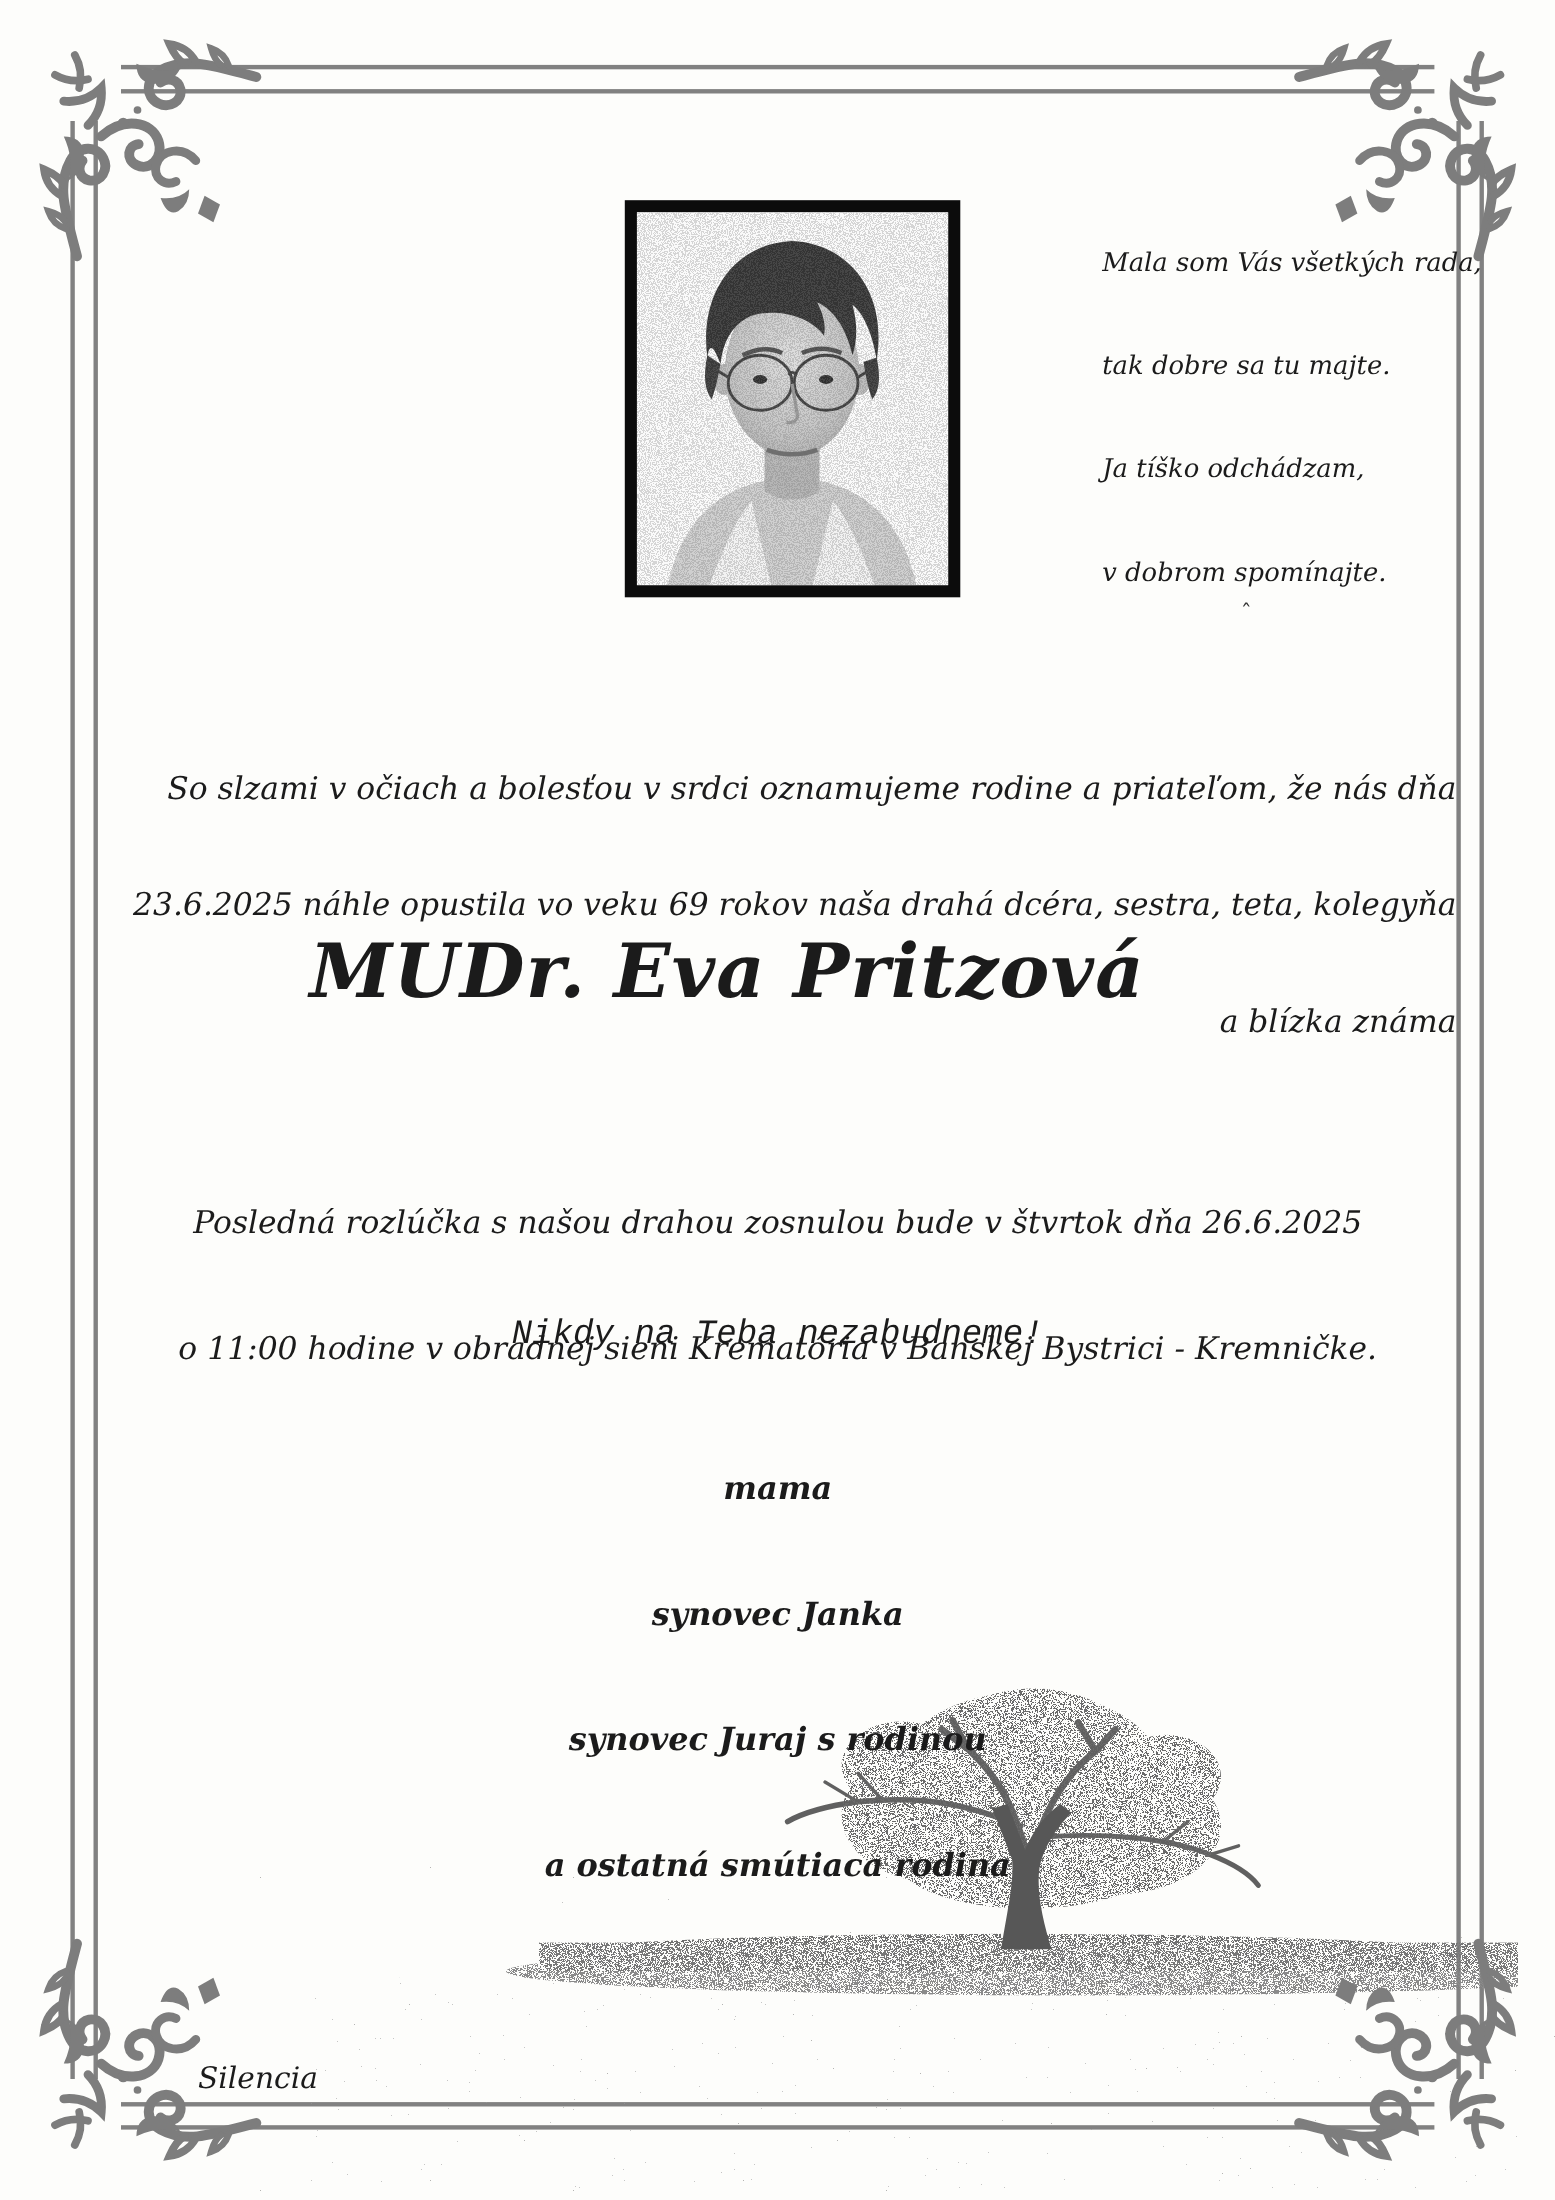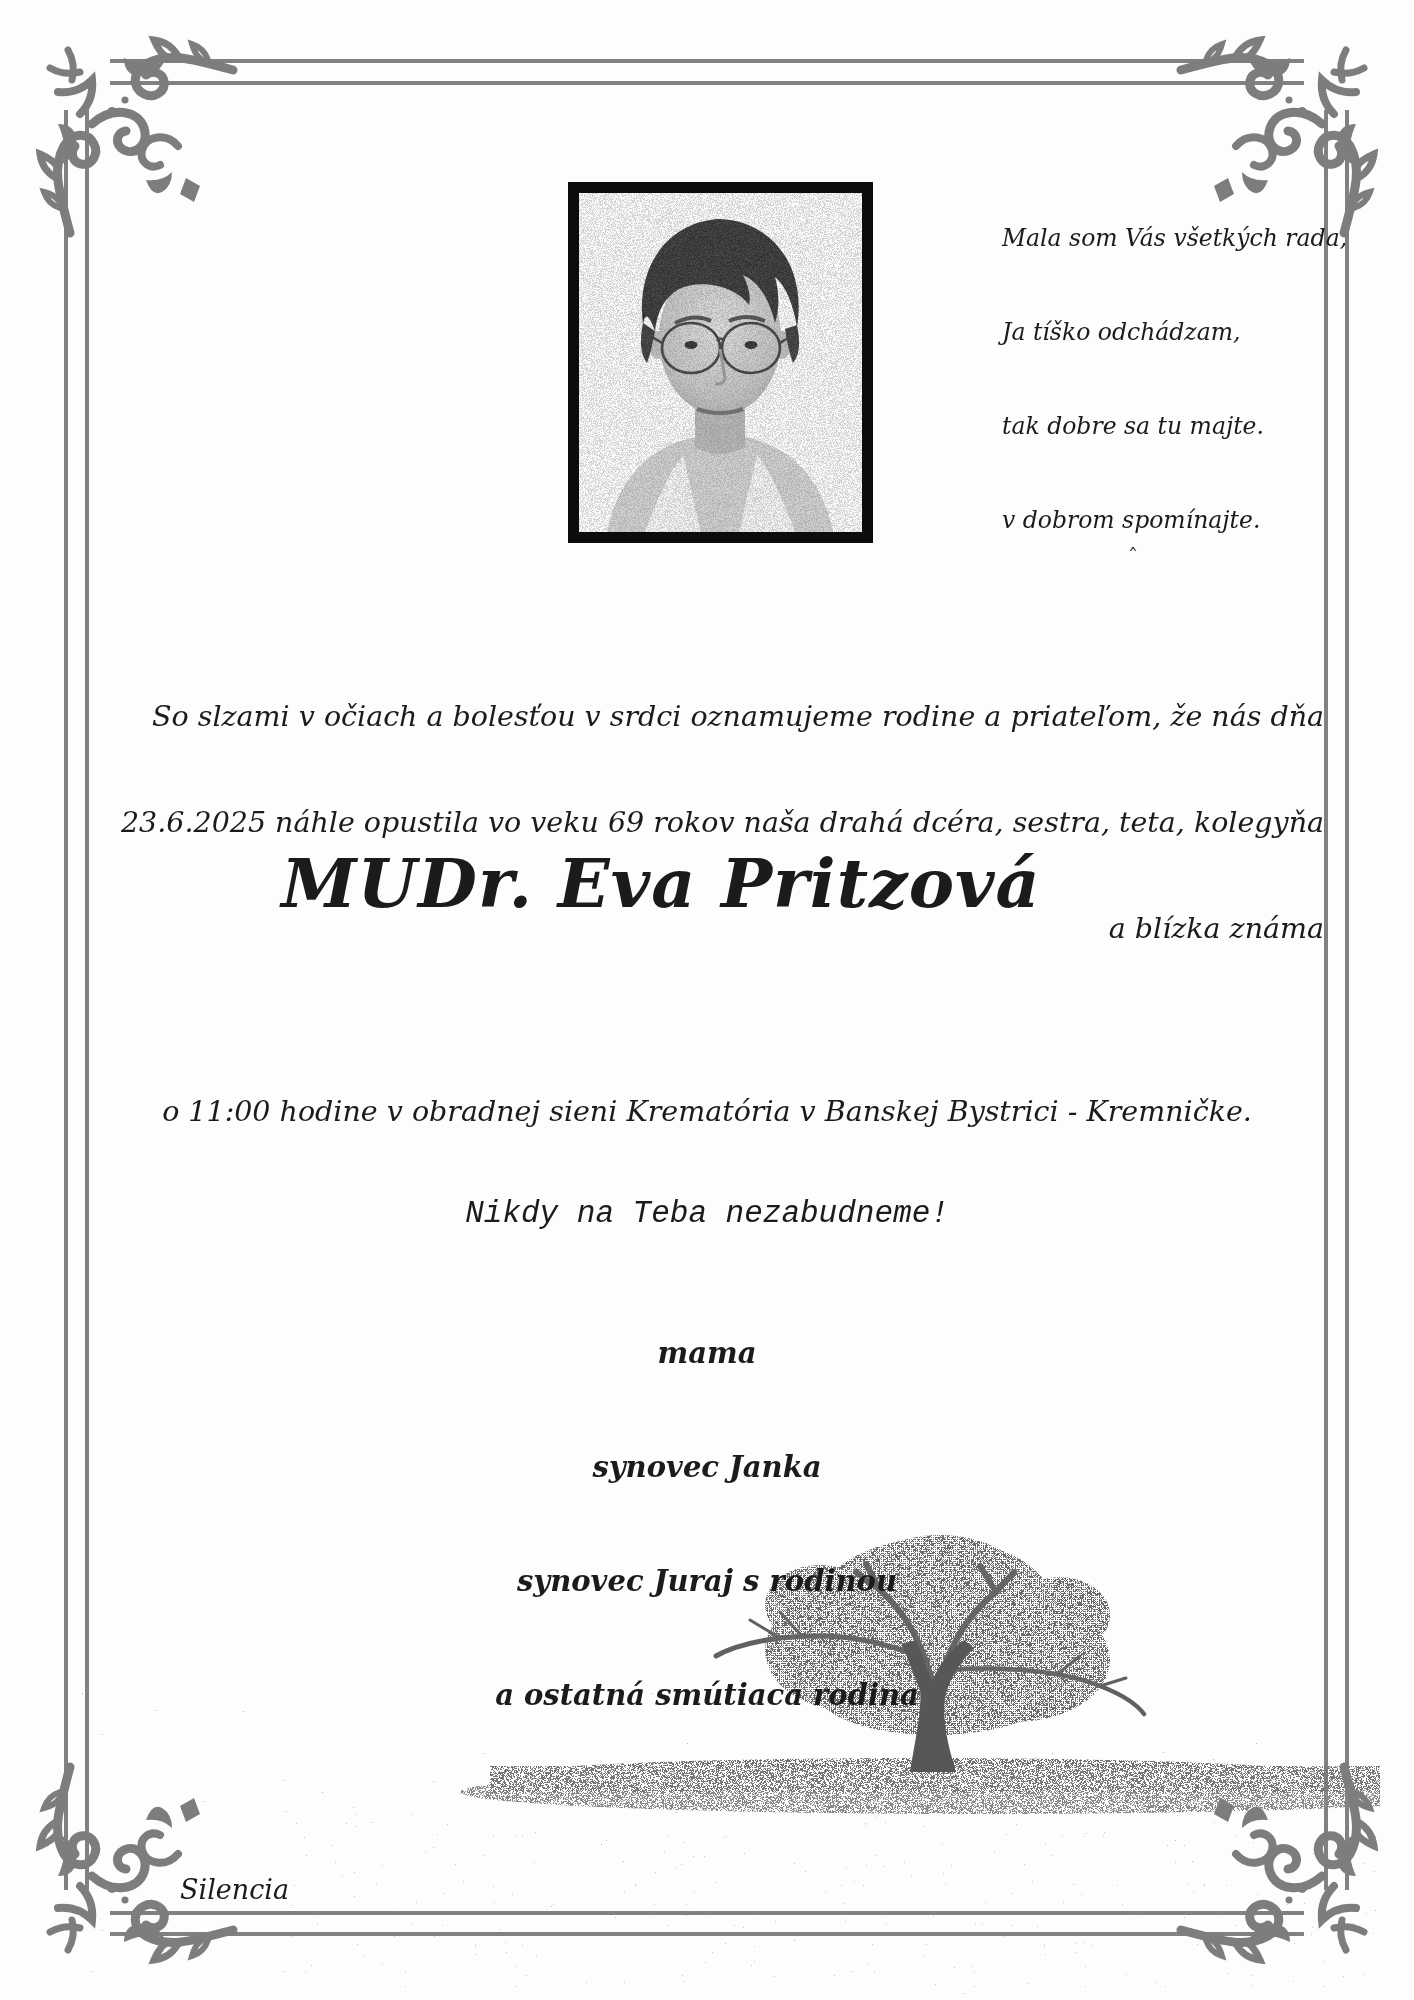--- a/index.html
+++ b/index.html
@@ -217,36 +217,37 @@
       <path d="M141,156 q4,22 5,30 q-2,6 -10,5" stroke="#9a9a9a" stroke-width="3" fill="none"></path>
       <path d="M118,216 q23,8 46,0" stroke="#6e6e6e" stroke-width="4" fill="none"></path>
       <path d="M122,226 q19,6 38,0" stroke="#b9b9b9" stroke-width="2.5" fill="none"></path>
       <path d="M128,246 q13,6 26,0" stroke="#b3b3b3" stroke-width="2.5" fill="none"></path>
       <rect width="283" height="339" fill="#777777" opacity="0.28" filter="url(#pGrain)"></rect>
     </svg>
   </div>
 
   <div id="poem" class="txt z5">
     <div>Mala som Vás všetkých rada,</div>
+    <div>tak dobre sa tu majte.</div>
     <div>Ja tíško odchádzam,</div>
-    <div>tak dobre sa tu majte.</div>
     <div>v dobrom spomínajte.</div>
   </div>
 
   <div id="artifact-caret" class="txt z5">ˆ</div>
 
   <div id="announcement" class="txt z5">
     <div>So slzami v očiach a bolesťou v srdci oznamujeme rodine a priateľom, že nás dňa</div>
     <div>23.6.2025 náhle opustila vo veku 69 rokov naša drahá dcéra, sestra, teta, kolegyňa</div>
     <div>a blízka známa</div>
   </div>
 
   <div id="deceased-name" class="txt z5">MUDr. Eva Pritzová</div>
 
   <div id="funeral-info" class="txt z5">
+    <div>Posledná rozlúčka s našou drahou zosnulou bude v štvrtok dňa 26.6.2025</div>
     <div>o 11:00 hodine v obradnej sieni Krematória v Banskej Bystrici - Kremničke.</div>
   </div>
 
   <div id="farewell" class="txt z5">Nikdy na Teba nezabudneme!</div>
 
   <div id="mourners" class="txt z5">
     <div>mama</div>
     <div>synovec Janka</div>
     <div>synovec Juraj s rodinou</div>
     <div>a ostatná smútiaca rodina</div>

